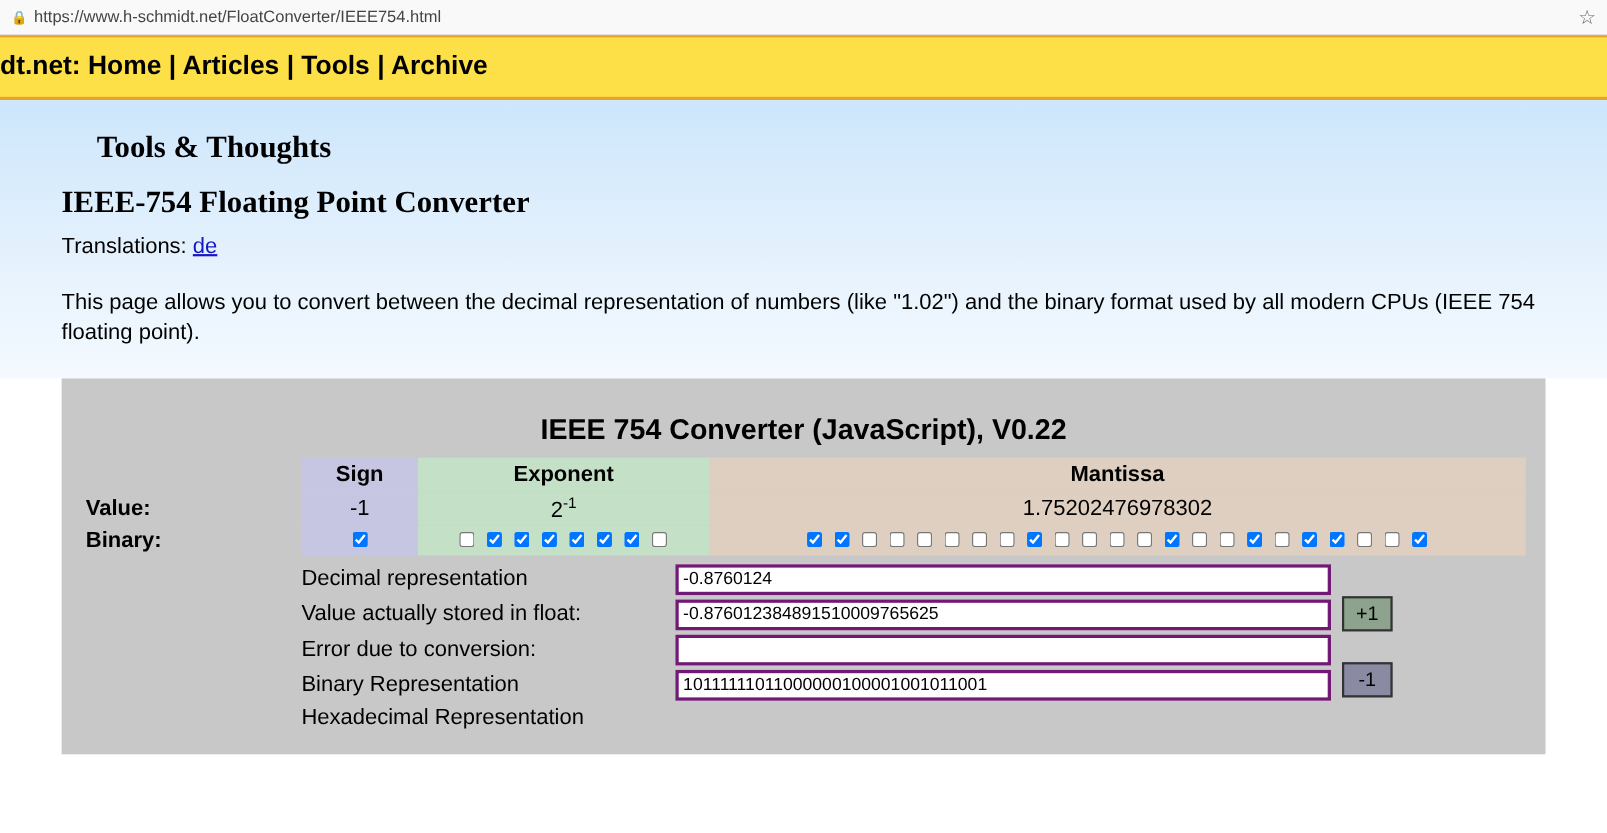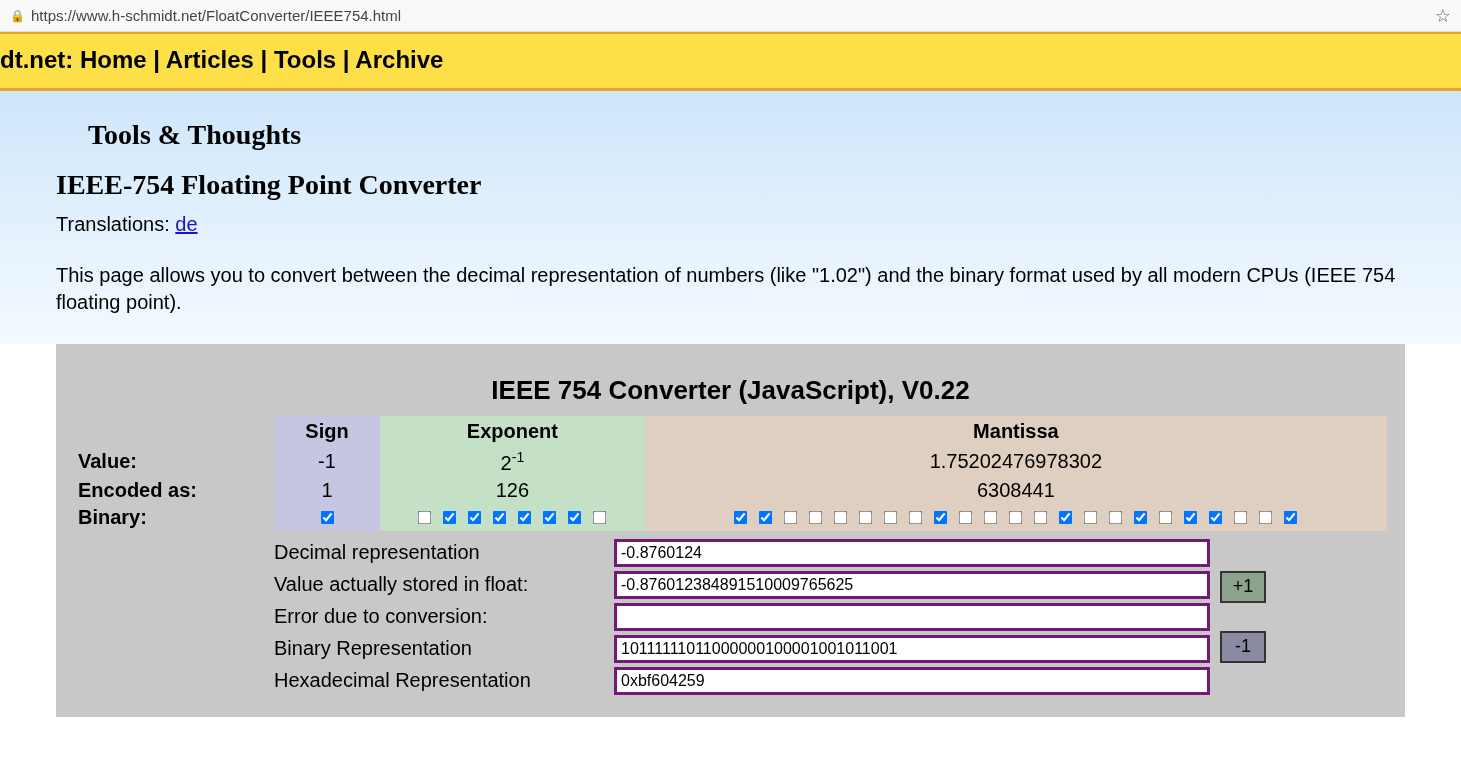--- a/index.html
+++ b/index.html
@@ -102,26 +102,20 @@
     </tr>
     <tr class="valrow">
       <td class="rowlabel">Value:</td>
       <td class="sign-col">-1</td>
       <td class="exp-col">
         <span>2</span><sup>-1</sup>
       </td>
       <td class="man-col">1.75202476978302</td>
     </tr>
     <tr class="valrow">
-      <td class="rowlabel">Encoded as:</td>
-      <td class="sign-col">1</td>
-      <td class="exp-col">126</td>
-      <td class="man-col">6308441</td>
-    </tr>
-    <tr class="valrow">
       <td class="rowlabel">Binary:</td>
       <td class="sign-col bitcells" id="sign-bits"><input type="checkbox" checked="" style=""></td>
       <td class="exp-col bitcells" id="exp-bits"><input type="checkbox" style=""><input type="checkbox" checked="" style=""><input type="checkbox" checked="" style=""><input type="checkbox" checked="" style=""><input type="checkbox" checked="" style=""><input type="checkbox" checked="" style=""><input type="checkbox" checked="" style=""><input type="checkbox" style=""></td>
       <td class="man-col bitcells" id="man-bits"><input type="checkbox" checked="" style=""><input type="checkbox" checked="" style=""><input type="checkbox" style=""><input type="checkbox" style=""><input type="checkbox" style=""><input type="checkbox" style=""><input type="checkbox" style=""><input type="checkbox" style=""><input type="checkbox" checked="" style=""><input type="checkbox" style=""><input type="checkbox" style=""><input type="checkbox" style=""><input type="checkbox" style=""><input type="checkbox" checked="" style=""><input type="checkbox" style=""><input type="checkbox" style=""><input type="checkbox" checked="" style=""><input type="checkbox" style=""><input type="checkbox" checked="" style=""><input type="checkbox" checked="" style=""><input type="checkbox" style=""><input type="checkbox" style=""><input type="checkbox" checked="" style=""></td>
     </tr>
   </tbody>
     </table>
 
   <div style="display:flex; align-items:flex-start;">
     <div class="reps">
@@ -135,16 +129,15 @@
       <div class="lbl">Value actually stored in float:</div>
       <input type="text" value="-0.87601238489151000976562​5" style="">
 
       <div class="lbl">Error due to conversion:</div>
       <input type="text" value="" style="">
 
       <div class="lbl">Binary Representation</div>
       <input type="text" value="10111111011000000100001001011001" style="">
 
       <div class="lbl">Hexadecimal Representation</div>
-      <input type="text" value="0xbf604259" style="">
     </div>
   </div>
 </div>
 
 </body></html>

